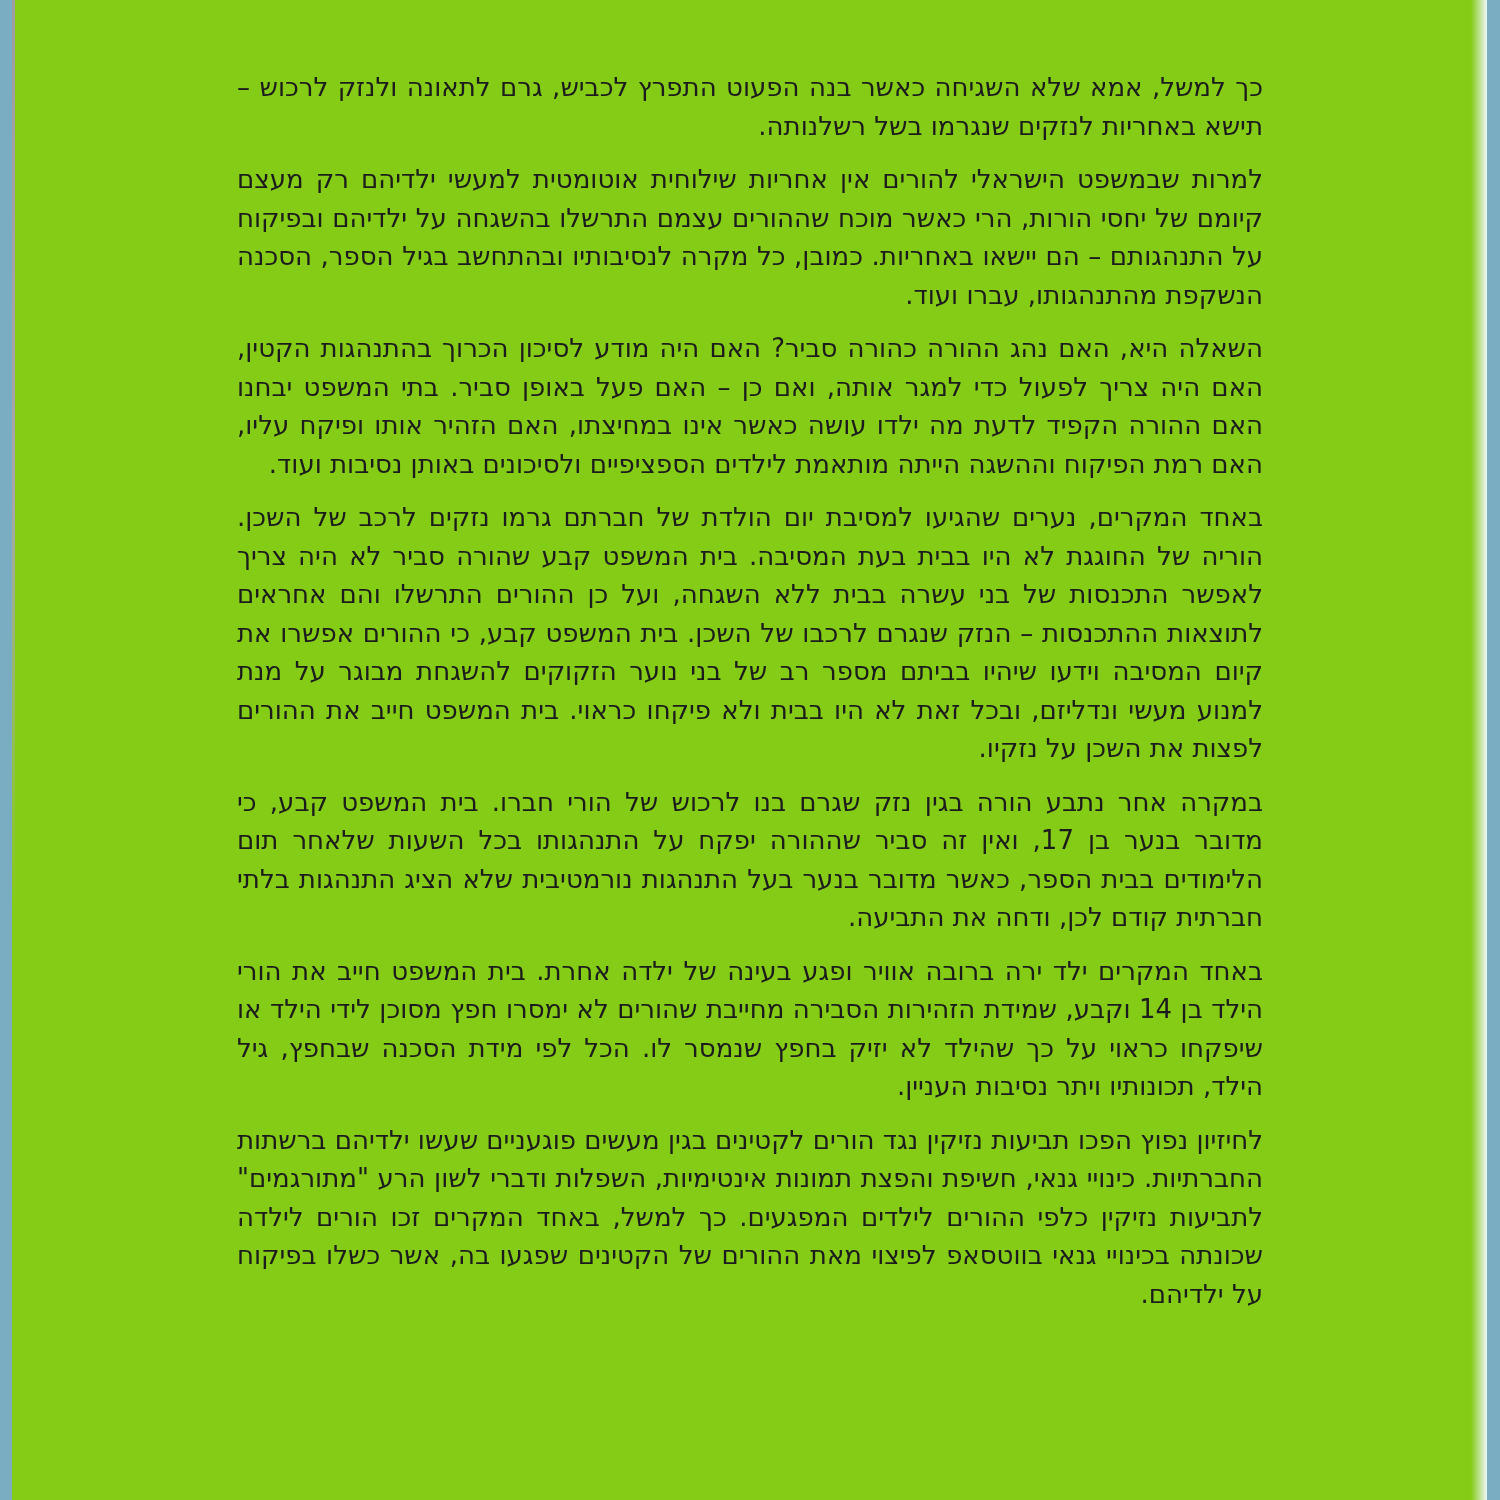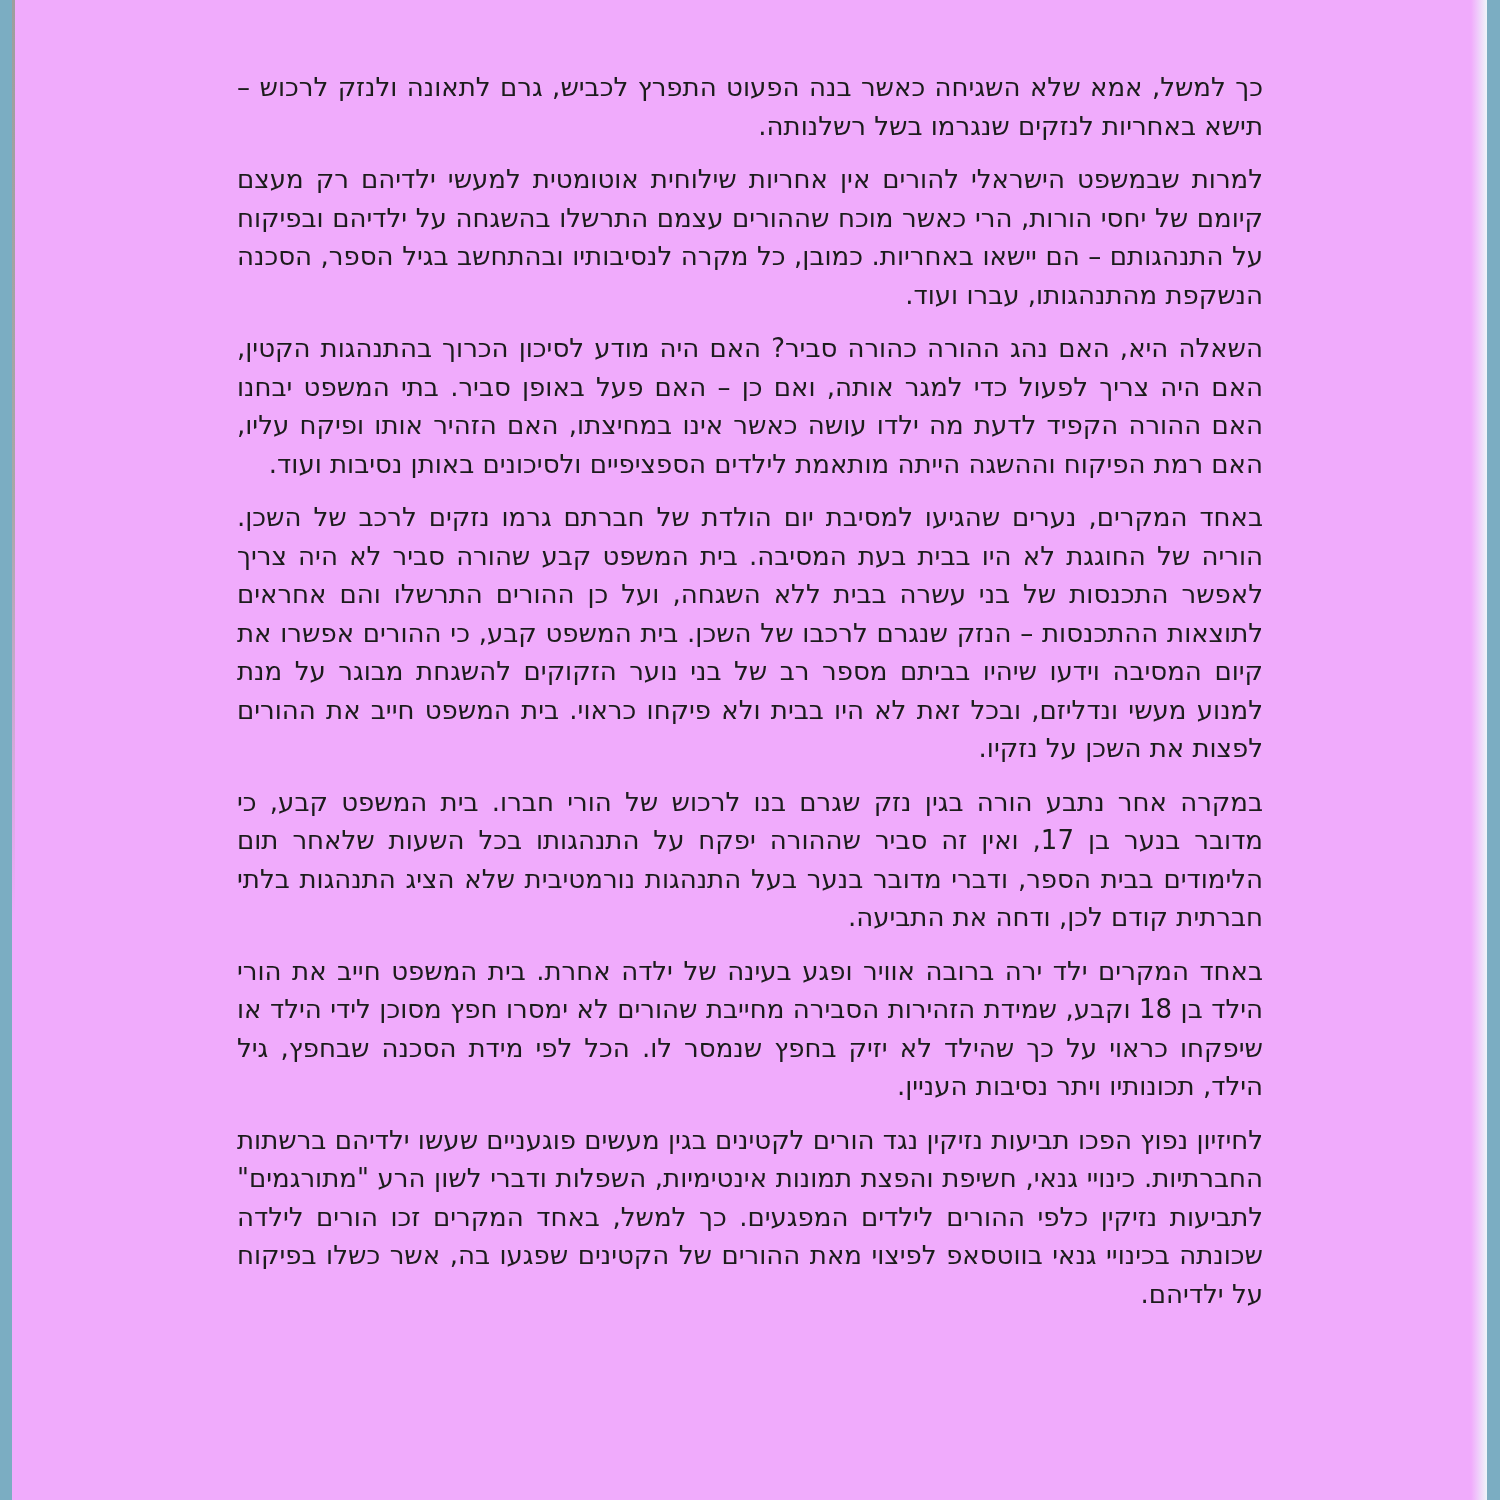--- a/index.html
+++ b/index.html
@@ -4,21 +4,21 @@
 <style>
   html, body {
     margin: 0;
     padding: 0;
     background: #ffffff;
   }
   .page {
     position: relative;
     width: 1500px;
     height: 1500px;
-    background: #f0abfc;
+    background: #84cc16;
     overflow: hidden;
     font-family: "DejaVu Sans", sans-serif;
   }
   .strip-left {
     position: absolute;
     left: 0; top: 0;
     width: 12px; height: 1500px;
     background: #7badc2;
   }
   .strip-right {
@@ -64,17 +64,17 @@
   <div class="strip-left" style="background: rgb(123, 173, 194);"></div>
   <div class="edge-shadow"></div>
   <div class="right-haze"></div>
   <div class="strip-right" style="background: rgb(123, 173, 194);"></div>
 
   <div class="doc-body" style="color: rgb(28, 28, 28);">
     <p>כך למשל, אמא שלא השגיחה כאשר בנה הפעוט התפרץ לכביש, גרם לתאונה ולנזק לרכוש – תישא באחריות לנזקים שנגרמו בשל רשלנותה.</p>
     <p>למרות שבמשפט הישראלי להורים אין אחריות שילוחית אוטומטית למעשי ילדיהם רק מעצם קיומם של יחסי הורות, הרי כאשר מוכח שההורים עצמם התרשלו בהשגחה על ילדיהם ובפיקוח על התנהגותם – הם יישאו באחריות. כמובן, כל מקרה לנסיבותיו ובהתחשב בגיל הספר, הסכנה הנשקפת מהתנהגותו, עברו ועוד.</p>
     <p>השאלה היא, האם נהג ההורה כהורה סביר? האם היה מודע לסיכון הכרוך בהתנהגות הקטין, האם היה צריך לפעול כדי למגר אותה, ואם כן – האם פעל באופן סביר. בתי המשפט יבחנו האם ההורה הקפיד לדעת מה ילדו עושה כאשר אינו במחיצתו, האם הזהיר אותו ופיקח עליו, האם רמת הפיקוח וההשגה הייתה מותאמת לילדים הספציפיים ולסיכונים באותן נסיבות ועוד.</p>
     <p>באחד המקרים, נערים שהגיעו למסיבת יום הולדת של חברתם גרמו נזקים לרכב של השכן. הוריה של החוגגת לא היו בבית בעת המסיבה. בית המשפט קבע שהורה סביר לא היה צריך לאפשר התכנסות של בני עשרה בבית ללא השגחה, ועל כן ההורים התרשלו והם אחראים לתוצאות ההתכנסות – הנזק שנגרם לרכבו של השכן. בית המשפט קבע, כי ההורים אפשרו את קיום המסיבה וידעו שיהיו בביתם מספר רב של בני נוער הזקוקים להשגחת מבוגר על מנת למנוע מעשי ונדליזם, ובכל זאת לא היו בבית ולא פיקחו כראוי. בית המשפט חייב את ההורים לפצות את השכן על נזקיו.</p>
-    <p>במקרה אחר נתבע הורה בגין נזק שגרם בנו לרכוש של הורי חברו. בית המשפט קבע, כי מדובר בנער בן 17, ואין זה סביר שההורה יפקח על התנהגותו בכל השעות שלאחר תום הלימודים בבית הספר, ודברי מדובר בנער בעל התנהגות נורמטיבית שלא הציג התנהגות בלתי חברתית קודם לכן, ודחה את התביעה.</p>
-    <p>באחד המקרים ילד ירה ברובה אוויר ופגע בעינה של ילדה אחרת. בית המשפט חייב את הורי הילד בן 18 וקבע, שמידת הזהירות הסבירה מחייבת שהורים לא ימסרו חפץ מסוכן לידי הילד או שיפקחו כראוי על כך שהילד לא יזיק בחפץ שנמסר לו. הכל לפי מידת הסכנה שבחפץ, גיל הילד, תכונותיו ויתר נסיבות העניין.</p>
+    <p>במקרה אחר נתבע הורה בגין נזק שגרם בנו לרכוש של הורי חברו. בית המשפט קבע, כי מדובר בנער בן 17, ואין זה סביר שההורה יפקח על התנהגותו בכל השעות שלאחר תום הלימודים בבית הספר, כאשר מדובר בנער בעל התנהגות נורמטיבית שלא הציג התנהגות בלתי חברתית קודם לכן, ודחה את התביעה.</p>
+    <p>באחד המקרים ילד ירה ברובה אוויר ופגע בעינה של ילדה אחרת. בית המשפט חייב את הורי הילד בן 14 וקבע, שמידת הזהירות הסבירה מחייבת שהורים לא ימסרו חפץ מסוכן לידי הילד או שיפקחו כראוי על כך שהילד לא יזיק בחפץ שנמסר לו. הכל לפי מידת הסכנה שבחפץ, גיל הילד, תכונותיו ויתר נסיבות העניין.</p>
     <p>לחיזיון נפוץ הפכו תביעות נזיקין נגד הורים לקטינים בגין מעשים פוגעניים שעשו ילדיהם ברשתות החברתיות. כינויי גנאי, חשיפת והפצת תמונות אינטימיות, השפלות ודברי לשון הרע "מתורגמים" לתביעות נזיקין כלפי ההורים לילדים המפגעים. כך למשל, באחד המקרים זכו הורים לילדה שכונתה בכינויי גנאי בווטסאפ לפיצוי מאת ההורים של הקטינים שפגעו בה, אשר כשלו בפיקוח על ילדיהם.</p>
   </div>
 </div>
 
 </body></html>

